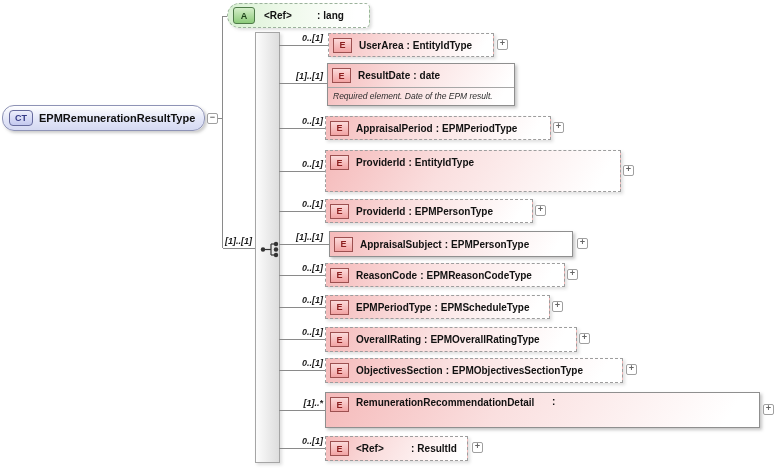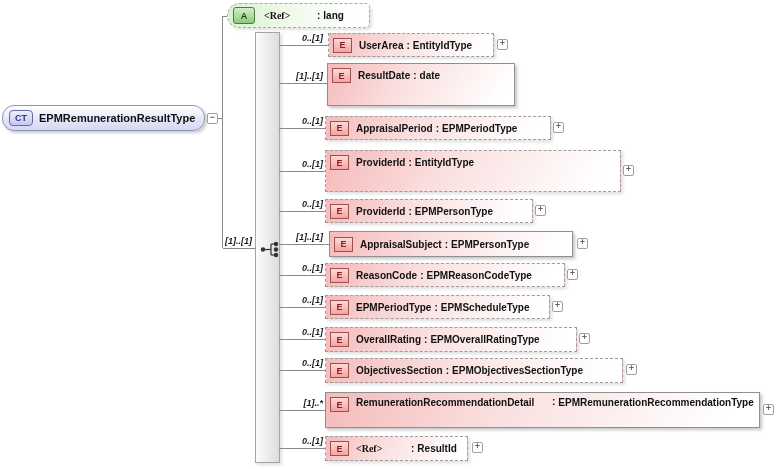--- a/index.html
+++ b/index.html
@@ -19,21 +19,21 @@
       background:linear-gradient(120deg,#f5baba 0%,#fadfdf 40%,#ffffff 92%);
       font:bold 10px "Liberation Sans",sans-serif;color:#111;}
   .el.solid{border:1px solid #8f8f8f;box-shadow:2px 2px 3px rgba(110,110,110,.40);}
   .el.dashed{border:1px dashed #9d9d9d;box-shadow:2px 2px 3px rgba(110,110,110,.22);}
   .ebadge{display:inline-flex;align-items:center;justify-content:center;flex:none;
       width:17px;height:13px;margin-right:7px;border:1px solid #9c5050;
       background:linear-gradient(#fbdada,#f2a3a3);color:#8b1f1f;
       font:bold 9px "Liberation Sans",sans-serif;}
   .ename,.etype{white-space:nowrap;}
   .ecolon{margin:0 3px;}
-  .namegap{display:inline-block;min-width:60px;font-family:Liberation Serif, serif;}
+  .namegap{display:inline-block;min-width:60px;}
 
   
   .el.annot{flex-direction:column;align-items:stretch;padding:0;}
   .annot-title{display:flex;align-items:center;height:23px;padding:0 4px;}
   .annot-text{border-top:1px solid #a7a7a7;padding:3px 5px 2px;
       font:italic 8.5px "Liberation Sans",sans-serif;color:#2e2e2e;white-space:nowrap;}
 
   
   .plus{position:absolute;width:11px;height:11px;box-sizing:border-box;border:1px solid #a0a0a0;
       border-radius:2px;background:#fff;color:#666;display:flex;align-items:center;
@@ -116,20 +116,21 @@
 
   <div class="conn" style="left:279px;top:83px;width:48px"></div>
   <div class="card" style="left:270px;top:71px;width:53px">[1]..[1]</div>
   <div class="el solid annot" style="left:327px;top:63px;width:188px;height:43px">
     <div class="annot-title">
       <span class="ebadge">E</span>
       <span class="ename">ResultDate</span>
       <span class="ecolon">:</span>
       <span class="etype">date</span>
     </div>
+    <div class="annot-text">Required element. Date of the EPM result.</div>
   </div>
 
   <div class="conn" style="left:279px;top:128px;width:46px"></div>
   <div class="card" style="left:270px;top:116px;width:53px">0..[1]</div>
   <div class="el dashed" style="left:325px;top:116px;width:226px;height:24px">
     <span class="ebadge">E</span>
     <span class="ename">AppraisalPeriod</span>
     <span class="ecolon">:</span>
     <span class="etype">EPMPeriodType</span>
   </div>
@@ -206,21 +207,20 @@
     <span class="etype">EPMObjectivesSectionType</span>
   </div>
   <div class="plus" style="left:626px;top:364px">+</div>
 
   <div class="conn" style="left:279px;top:410px;width:46px"></div>
   <div class="card" style="left:270px;top:398px;width:53px">[1]..*</div>
   <div class="el solid" style="left:325px;top:392px;width:435px;height:36px;align-items:flex-start;padding-top:3px">
     <span class="ebadge" style="margin-top:1px">E</span>
     <span class="ename" style="width:193px;white-space:normal;word-break:break-all;line-height:14px">RemunerationRecommendationDetail</span>
     <span class="ecolon">:</span>
-    <span class="etype" style="width:196px;white-space:normal;word-break:break-all;line-height:14px">EPMRemunerationRecommendationType</span>
   </div>
   <div class="plus" style="left:763px;top:404px">+</div>
 
   <div class="conn" style="left:279px;top:448px;width:46px"></div>
   <div class="card" style="left:270px;top:436px;width:53px">0..[1]</div>
   <div class="el dashed" style="left:325px;top:436px;width:143px;height:25px">
     <span class="ebadge">E</span>
     <span class="ename namegap" style="min-width:52px">&lt;Ref&gt;</span>
     <span class="ecolon">:</span>
     <span class="etype">ResultId</span>

